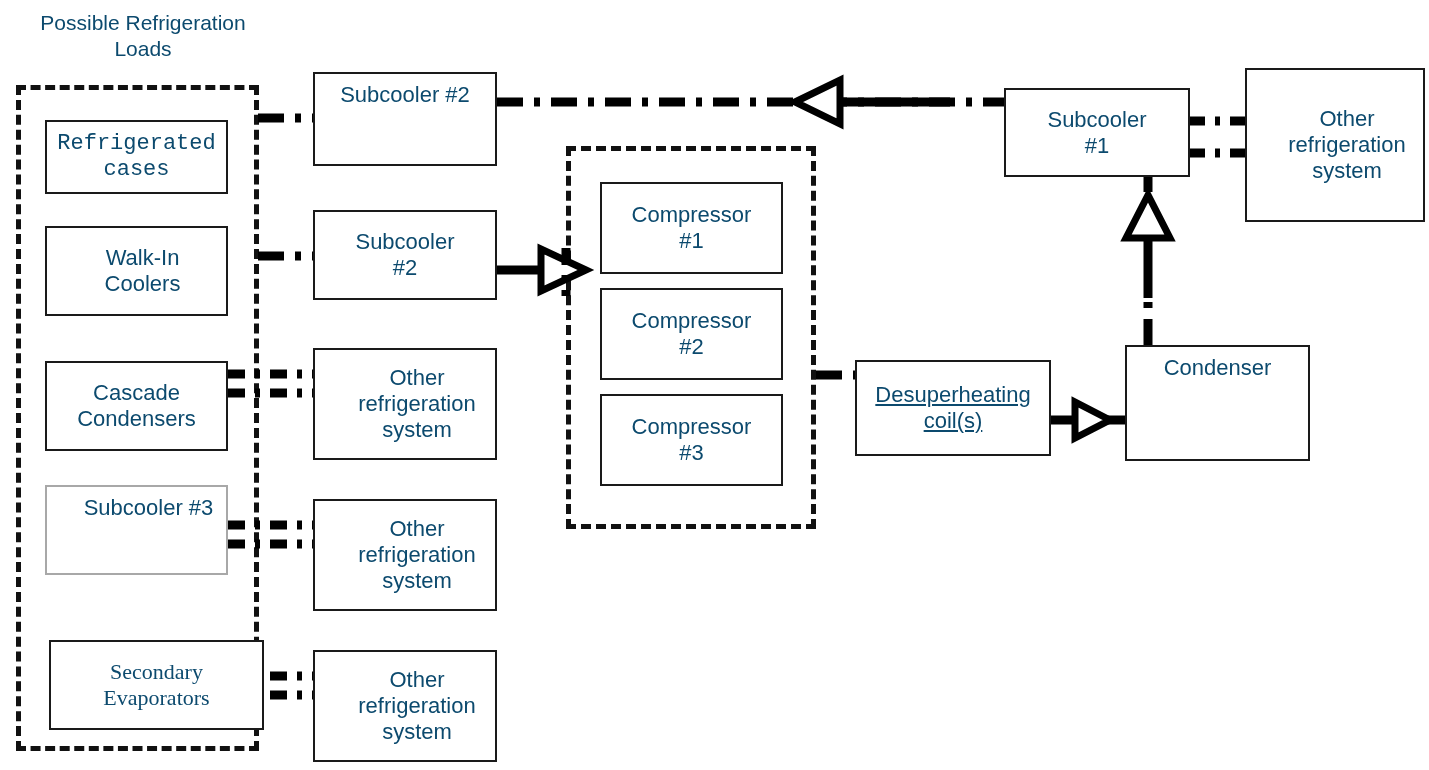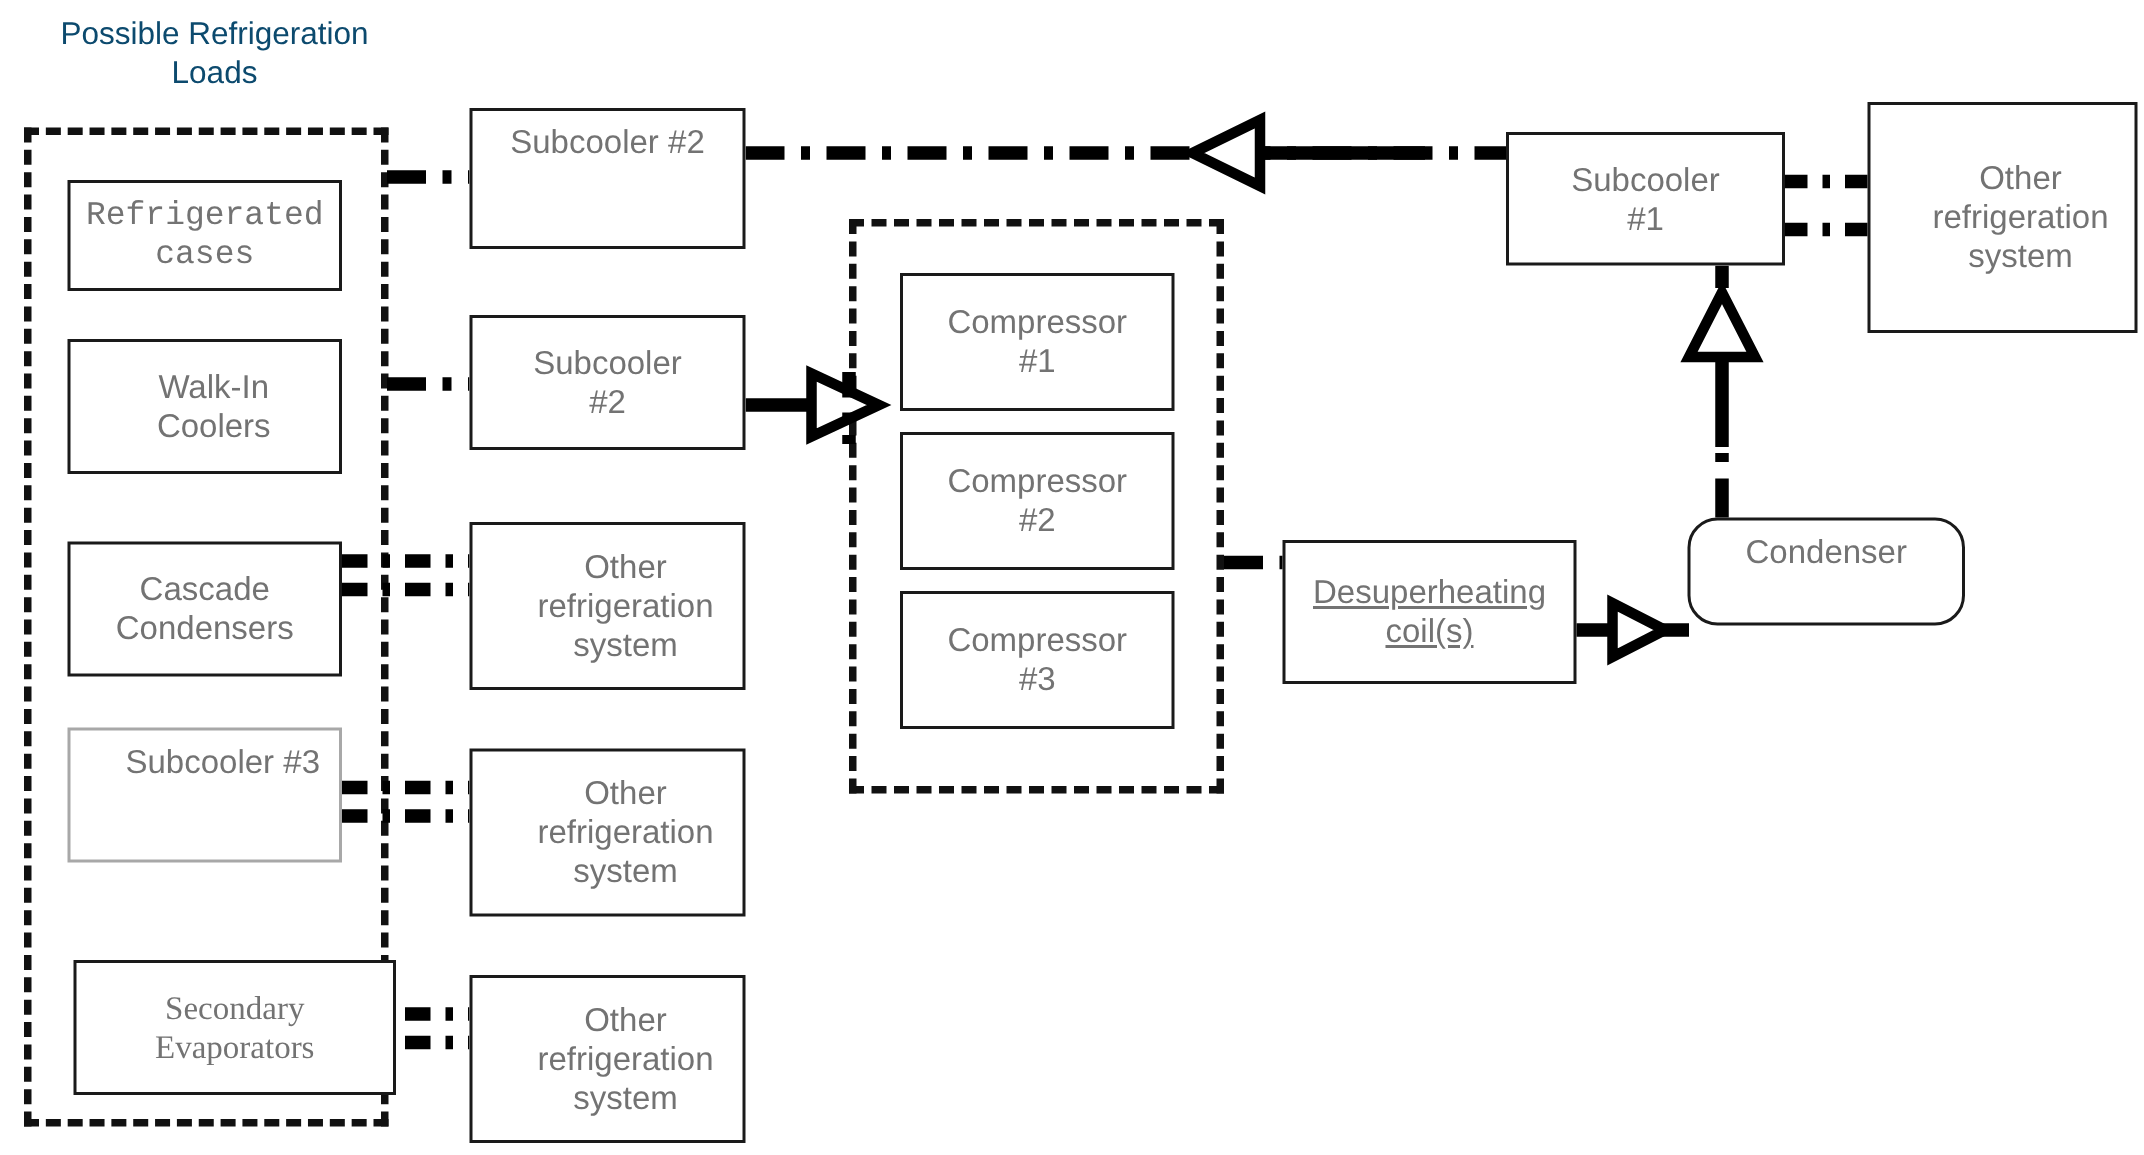--- a/index.html
+++ b/index.html
@@ -18,21 +18,21 @@
   .node {
     position: absolute;
     box-sizing: border-box;
     border: 2px solid #1a1a1a;
     background: #ffffff;
     display: flex;
     align-items: center;
     justify-content: center;
     text-align: center;
     line-height: 1.18;
-    color: #737373;
+    color: #0c4a6e;
     font-size: 22px;
     white-space: pre-line;
     z-index: 3;
   }
   .node.italic {
     padding-left: 24px;
   }
   .node.faint {
     border-color: #a8a8a8;
   }
@@ -185,15 +185,15 @@
   <div class="node" style="left:1004px; top:88px; width:186px; height:89px;">Subcooler
 #1</div>
 
   <div class="node italic" style="left:1245px; top:68px; width:180px; height:154px;">Other
 refrigeration
 system</div>
 
   <div class="node" style="left:855px; top:360px; width:196px; height:96px;text-decoration:underline;">Desuperheating
 coil(s)</div>
 
-  <div class="node top-align" style="left:1125px; top:345px; width:185px; height:72px;border-radius:20px;">Condenser</div>
+  <div class="node top-align" style="left:1125px; top:345px; width:185px; height:116px;">Condenser</div>
 
 </div>
 
 </body></html>

